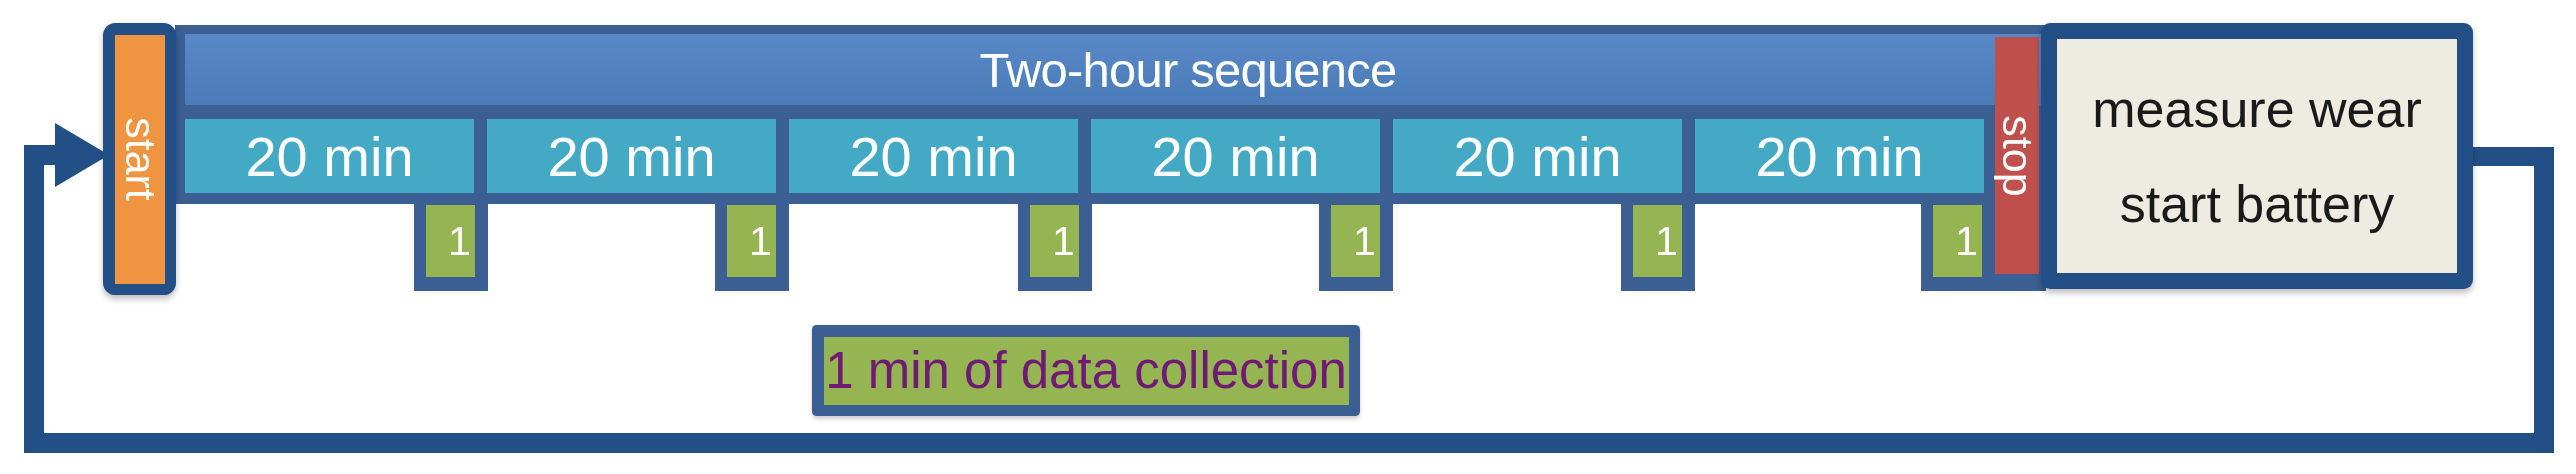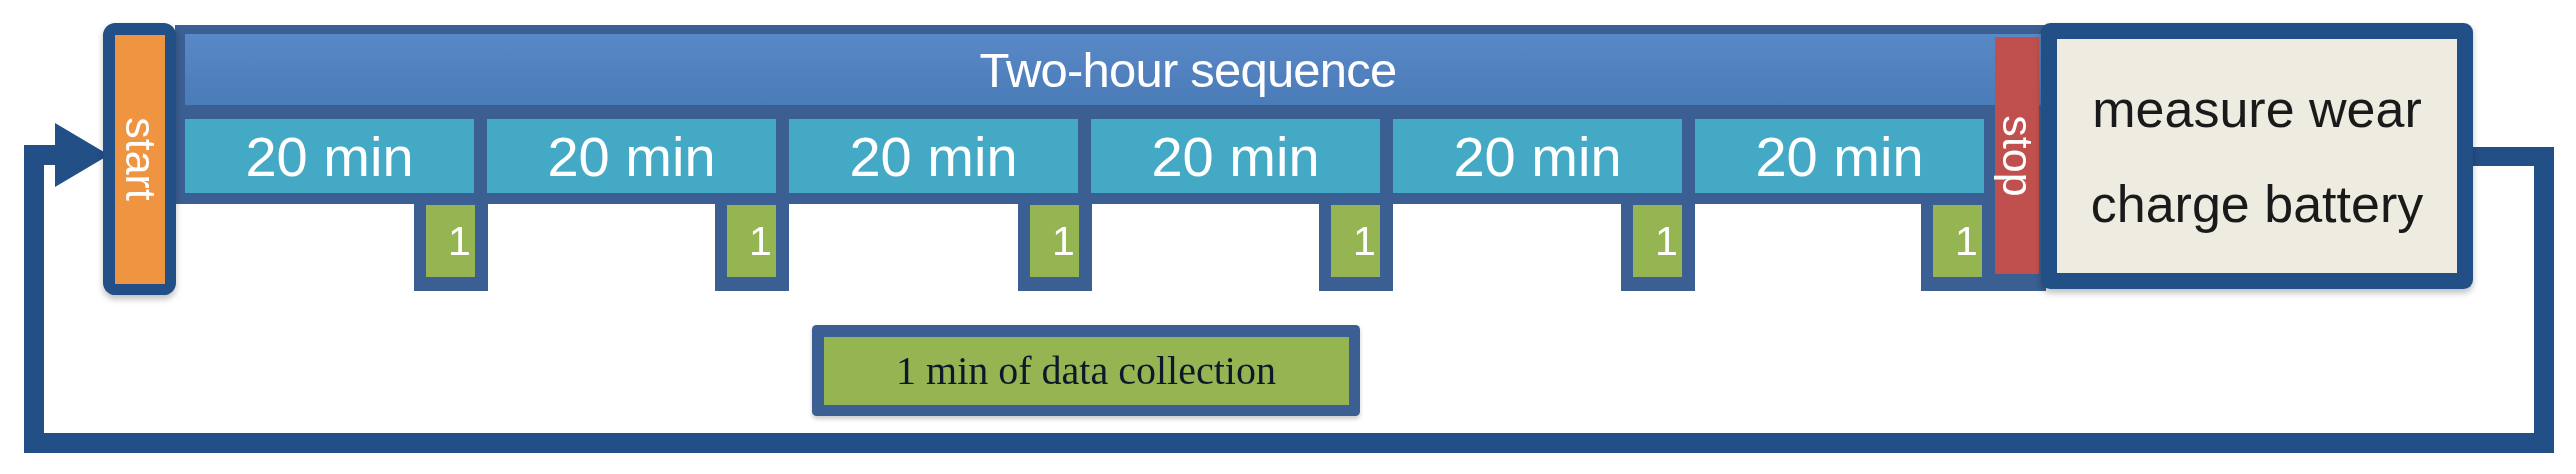--- a/index.html
+++ b/index.html
@@ -77,21 +77,21 @@
 
   
   .legend-box{
     left:812px;top:325px;width:548px;height:91px;background:#3b5f93;border-radius:4.6px;
     box-shadow:0 2.3px 4.6px rgba(0,0,0,.2);
   }
   .legend-inner{
     position:absolute;left:11.5px;top:11.5px;width:525px;height:68px;background:#95b553;
     display:flex;align-items:center;justify-content:center;
   }
-  .legend-inner span{color:#0f172a;font-size:40px;white-space:nowrap;font-family:Liberation Serif, serif;}
+  .legend-inner span{color:#701a75;font-size:51px;white-space:nowrap;}
 </style>
 </head>
 <body>
 
 <div class="canvas">
 
   <div class="abs loop loop-left-v"></div>
   <div class="abs loop loop-left-stub"></div>
   <div class="abs loop-arrowhead"></div>
   <div class="abs loop loop-bottom"></div>
@@ -161,21 +161,21 @@
     </div>
   </div>
 
   <div class="abs stop-bar">
     <span class="vlabel">stop</span>
   </div>
 
   <div class="abs measure-box">
     <div class="measure-inner">
       <span>measure wear</span>
-      <span>charge battery</span>
+      <span>start battery</span>
     </div>
   </div>
 
   <div class="abs legend-box">
     <div class="legend-inner">
       <span>1 min of data collection</span>
     </div>
   </div>
 
 </div>

